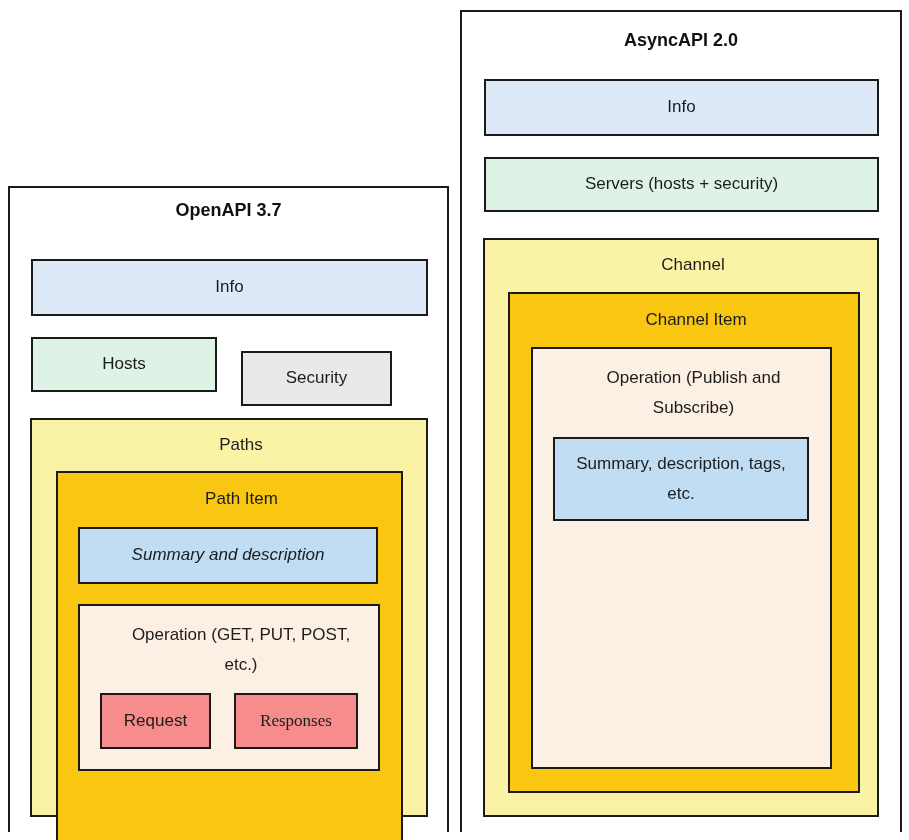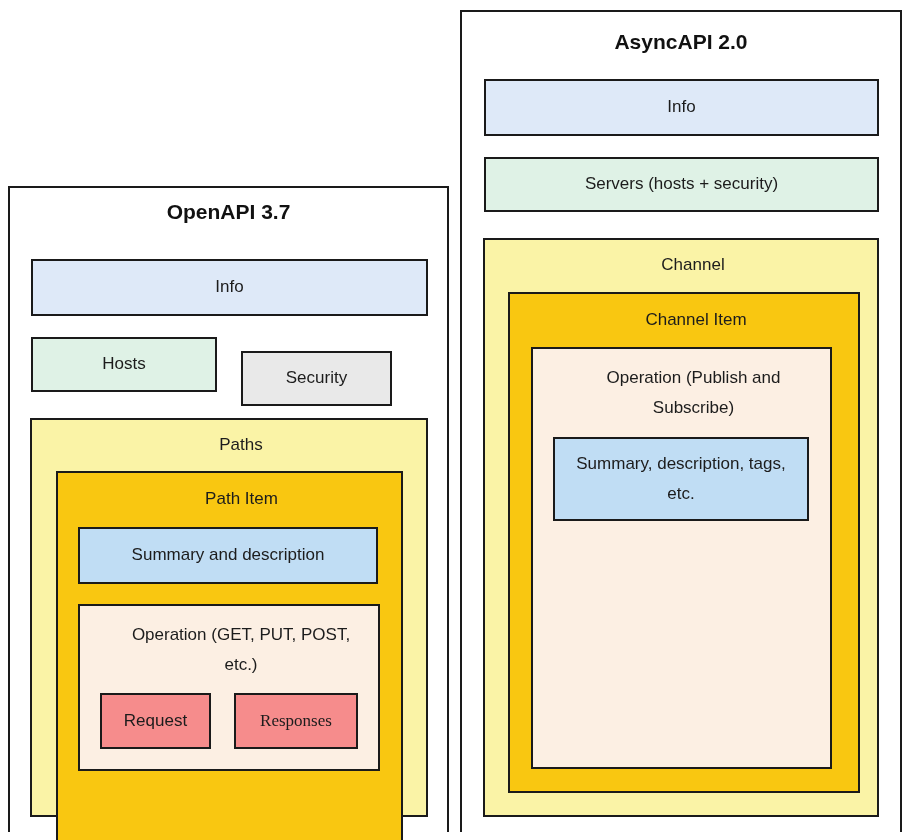--- a/index.html
+++ b/index.html
@@ -20,21 +20,21 @@
     background: #ffffff;
     border: 2px solid #1a1a1a;
     border-bottom: none; 
   }
   .panel-left  { left: 8px;   top: 186px; width: 441px; height: 646px; }
   .panel-right { left: 460px; top: 10px;  width: 442px; height: 822px; }
   .panel-title {
     position: absolute;
     left: 0; width: 100%;
     text-align: center;
-    font-size: 21px;
+    font-size: 18px;
     font-weight: bold;
     color: #111111;
   }
   .panel-left  .panel-title { top: 12px; }
   .panel-right .panel-title { top: 18px; }
 
   .box {
     position: absolute;
     border: 2px solid #1a1a1a;
     font-size: 17px;
@@ -99,21 +99,21 @@
     <div class="box leaf l-hosts" style="background-color: rgb(223, 242, 230);">Hosts</div>
 
     <div class="box leaf l-security" style="background-color: rgb(233, 233, 233);">Security</div>
 
     <div class="box l-paths" style="background-color: rgb(250, 243, 166);">
       <div class="group-label l-paths-label">Paths</div>
 
       <div class="box l-pathitem" style="background-color: rgb(249, 199, 17);">
         <div class="group-label l-pathitem-label">Path Item</div>
 
-        <div class="box leaf l-summary" style="background-color: rgb(192, 221, 244);">Summary and description</div>
+        <div class="box leaf l-summary" style="background-color: rgb(192, 221, 244); font-style: italic;">Summary and description</div>
 
         <div class="box l-operation" style="background-color: rgb(252, 239, 227);">
           <div class="group-label l-operation-label"><span>Operation (GET, PUT, POST, etc.)</span></div>
 
           <div class="box leaf l-request" style="background-color: rgb(246, 140, 140);">Request</div>
 
           <div class="box leaf l-responses" style="background-color: rgb(246, 140, 140); font-family: Liberation Serif, serif;">Responses</div>
         </div>
       </div>
     </div>

